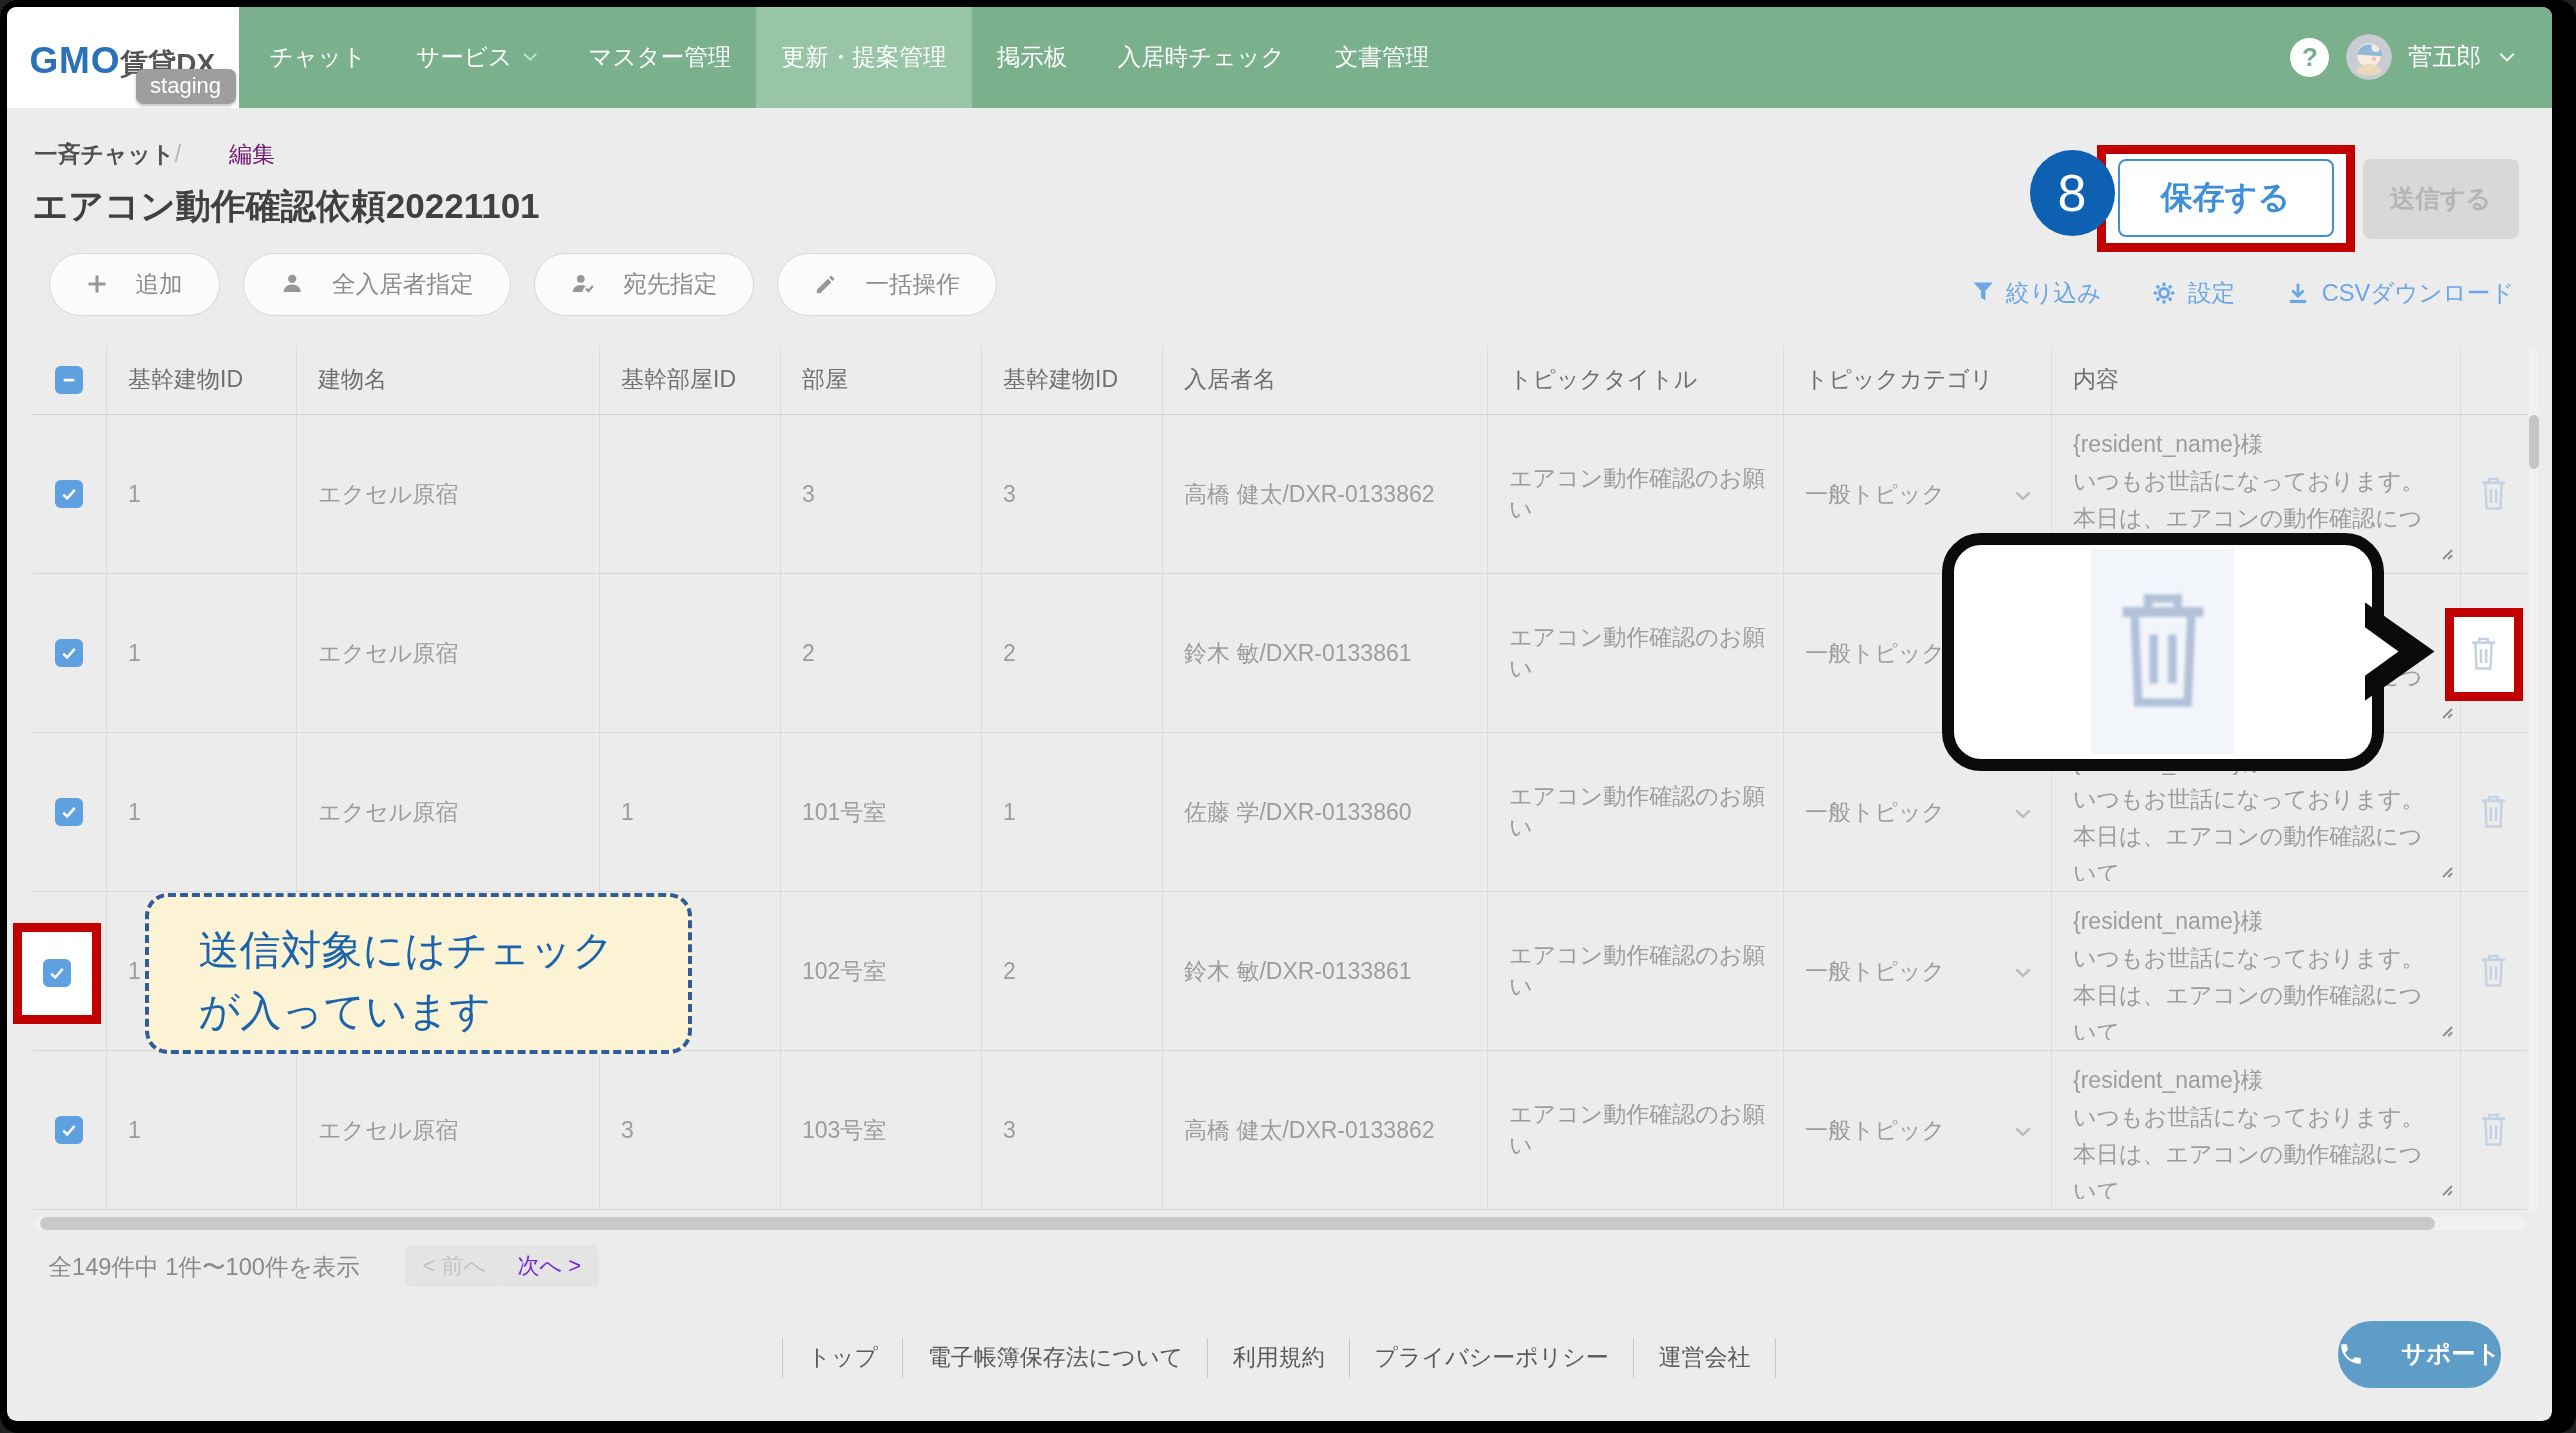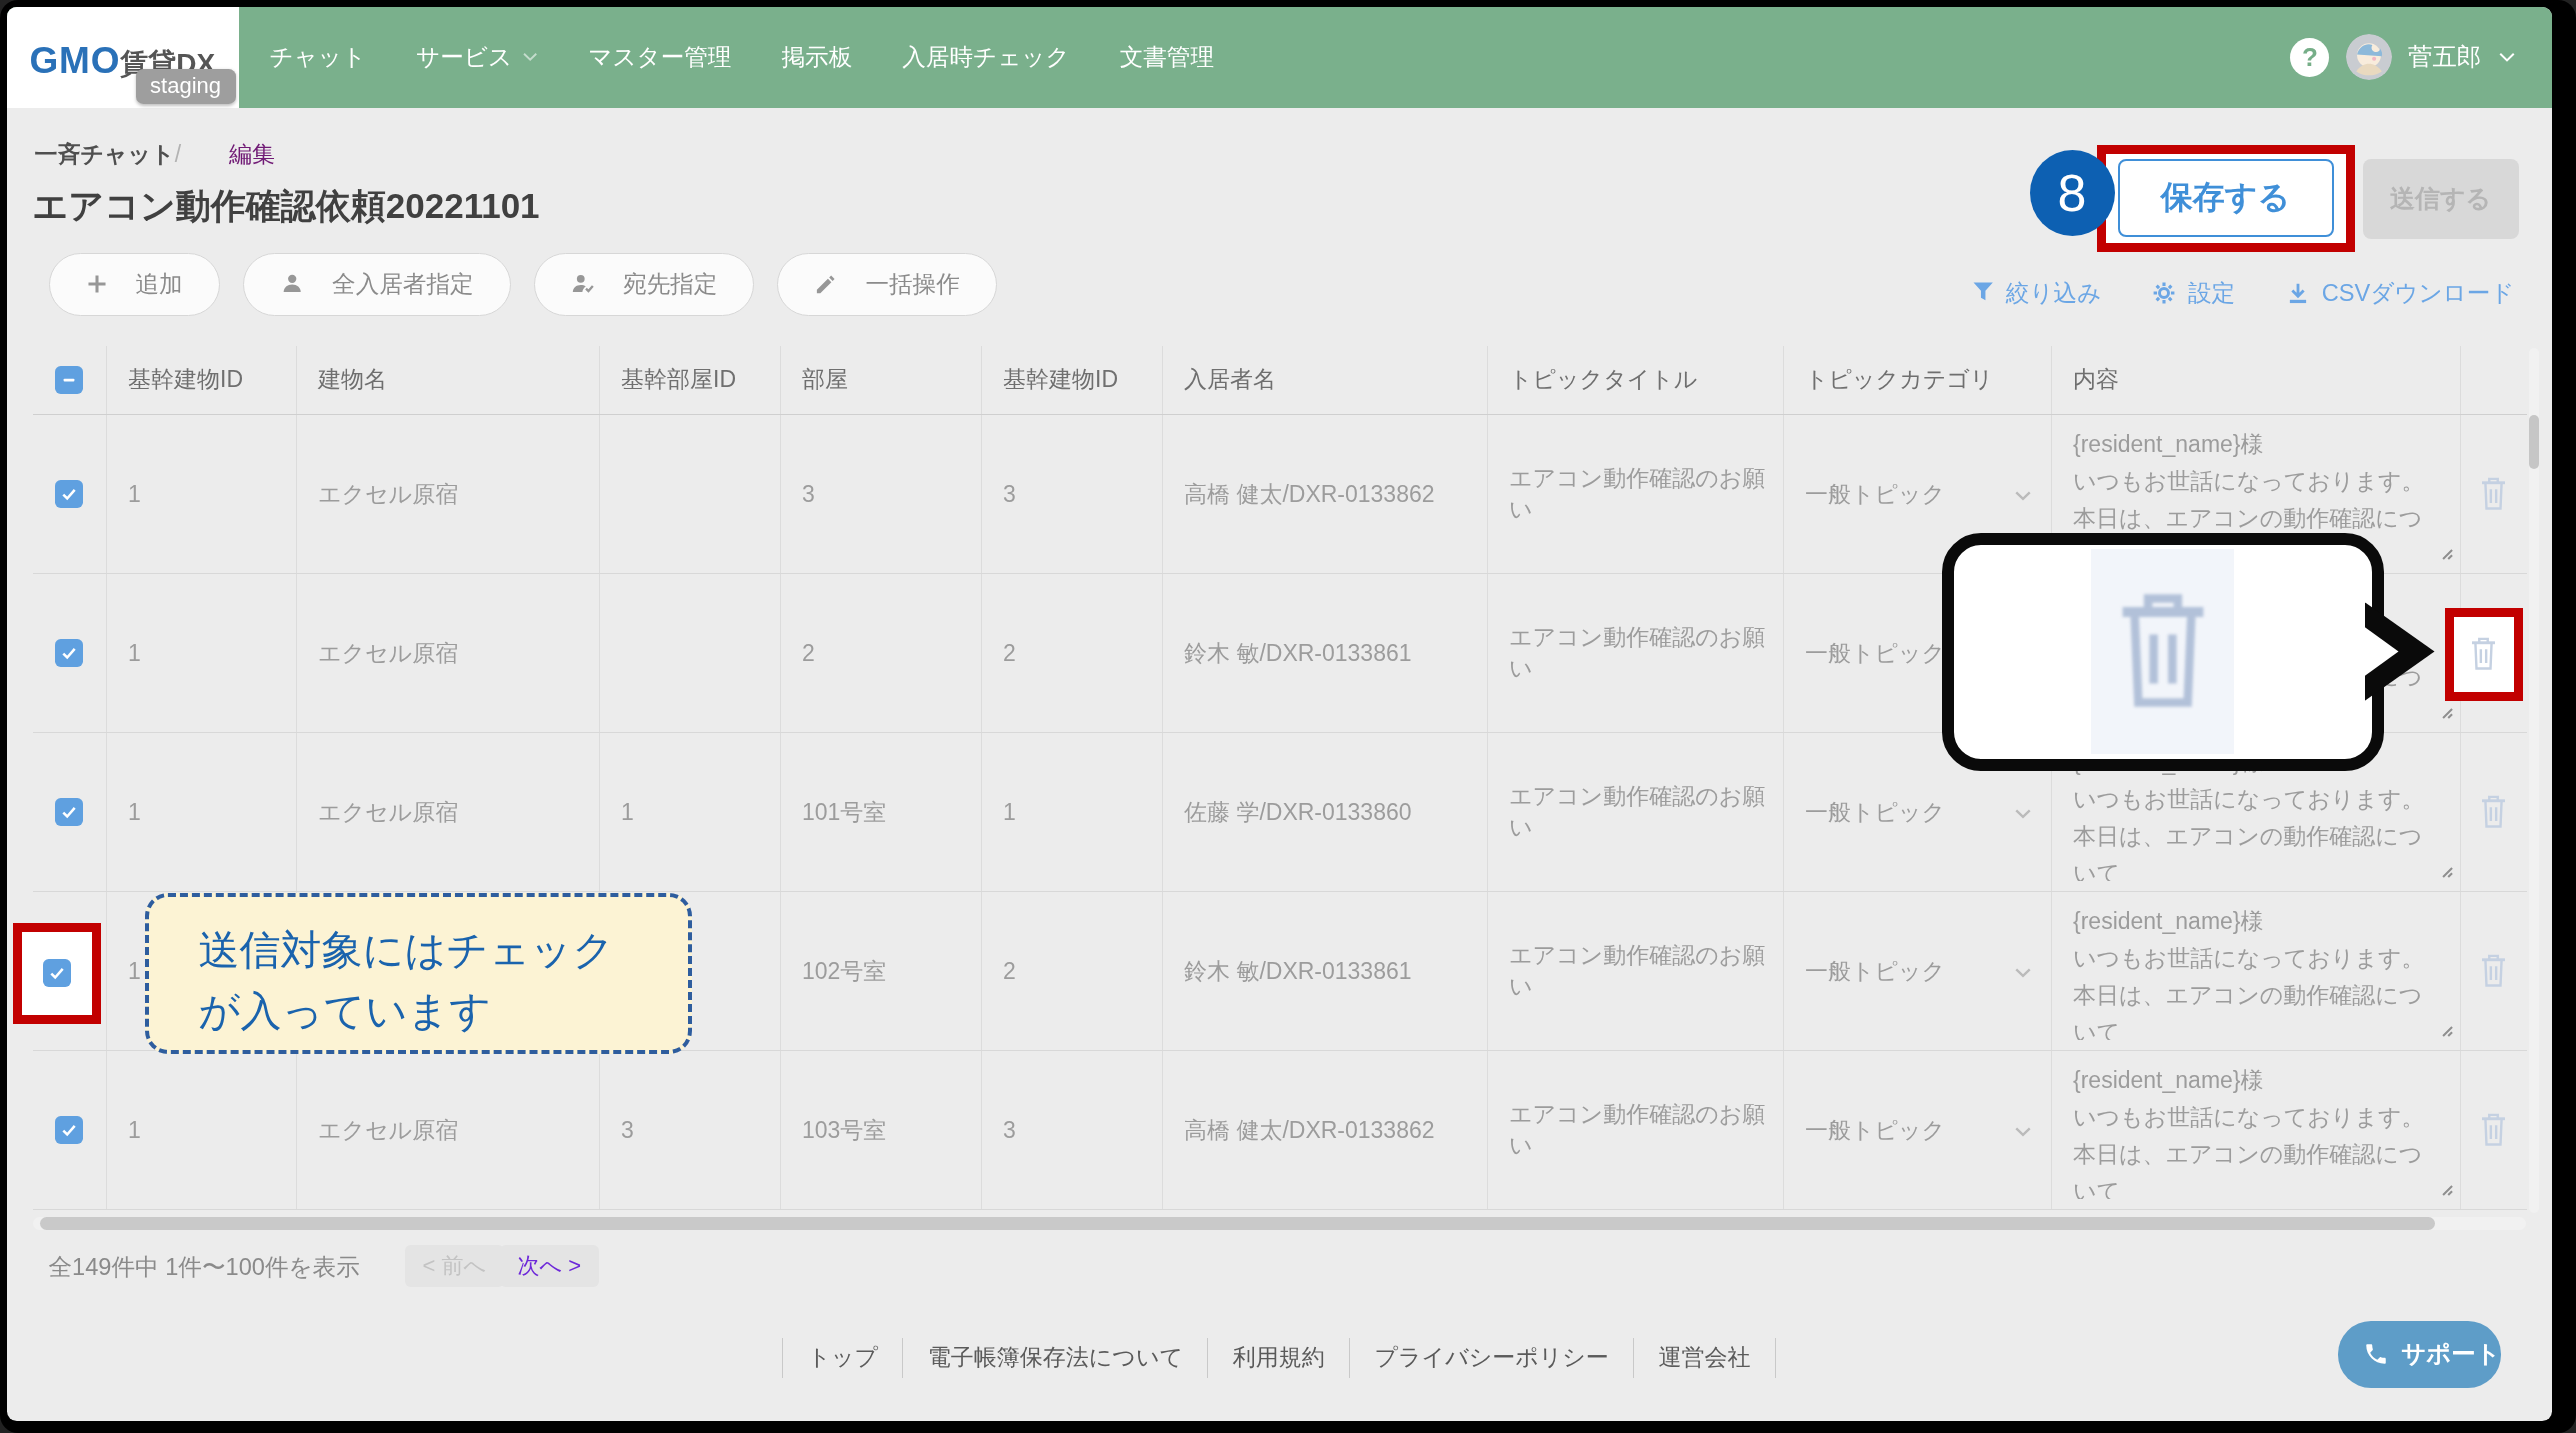--- a/index.html
+++ b/index.html
@@ -113,21 +113,21 @@
   .btn-next{ position:absolute; left:493px; top:1238px; height:42px; padding:0 18px; background:#e4e4e4; border:none;
     border-radius:5.7px; color:#6d28d9; font-size:22px; font-family:inherit; cursor:pointer; }
 
   
   .footer-links{ position:absolute; left:0; top:1331px; width:2545px; display:flex; justify-content:center; }
   .footer-link{ font-size:23px; color:#5a5a5a; padding:4.9px 24.4px; border-left:1.6px solid #c9c9c9; cursor:pointer; }
   .footer-link:last-child{ border-right:1.6px solid #c9c9c9; }
   .btn-support{
     position:absolute; left:2331px; top:1314px; width:163px; height:67px; border-radius:33px;
     background:#5e9dc8; border:none; color:#fff; font-size:24.4px; font-weight:bold; font-family:inherit;
-    display:flex; align-items:center; justify-content:flex-end; gap:12.2px; cursor:pointer;
+    display:flex; align-items:center; justify-content:space-between; gap:12.2px; cursor:pointer;
   }
 
   
   .callout-bubble{
     position:absolute; left:1935px; top:526px; width:442px; height:238px;
     background:#fff; border:12.2px solid #0a0a0a; border-radius:39px; z-index:60;
     display:flex; align-items:center; justify-content:center;
   }
   .bubble-arrow{ position:absolute; right:-63px; top:50%; transform:translateY(-50%); width:70px; height:99px; }
   .bubble-arrow .a-black{ position:absolute; inset:0; background:#0a0a0a; clip-path:polygon(0 0,100% 50%,0 100%); }
@@ -164,20 +164,23 @@
             <span>チャット</span>
           </div>
       <div class="nav-item">
         <span>サービス</span>
         <svg class="nav-caret" viewBox="0 0 12 8">
               <path d="M1.5 1.8 6 6.2 10.5 1.8" stroke="#d7e8dd" stroke-width="1.4" fill="none"></path>
             </svg>
       </div>
       <div class="nav-item">
             <span>マスター管理</span>
+          </div>
+      <div class="nav-item active">
+            <span>更新・提案管理</span>
           </div>
       <div class="nav-item">
             <span>掲示板</span>
           </div>
       <div class="nav-item">
             <span>入居時チェック</span>
           </div>
       <div class="nav-item">
             <span>文書管理</span>
           </div>

